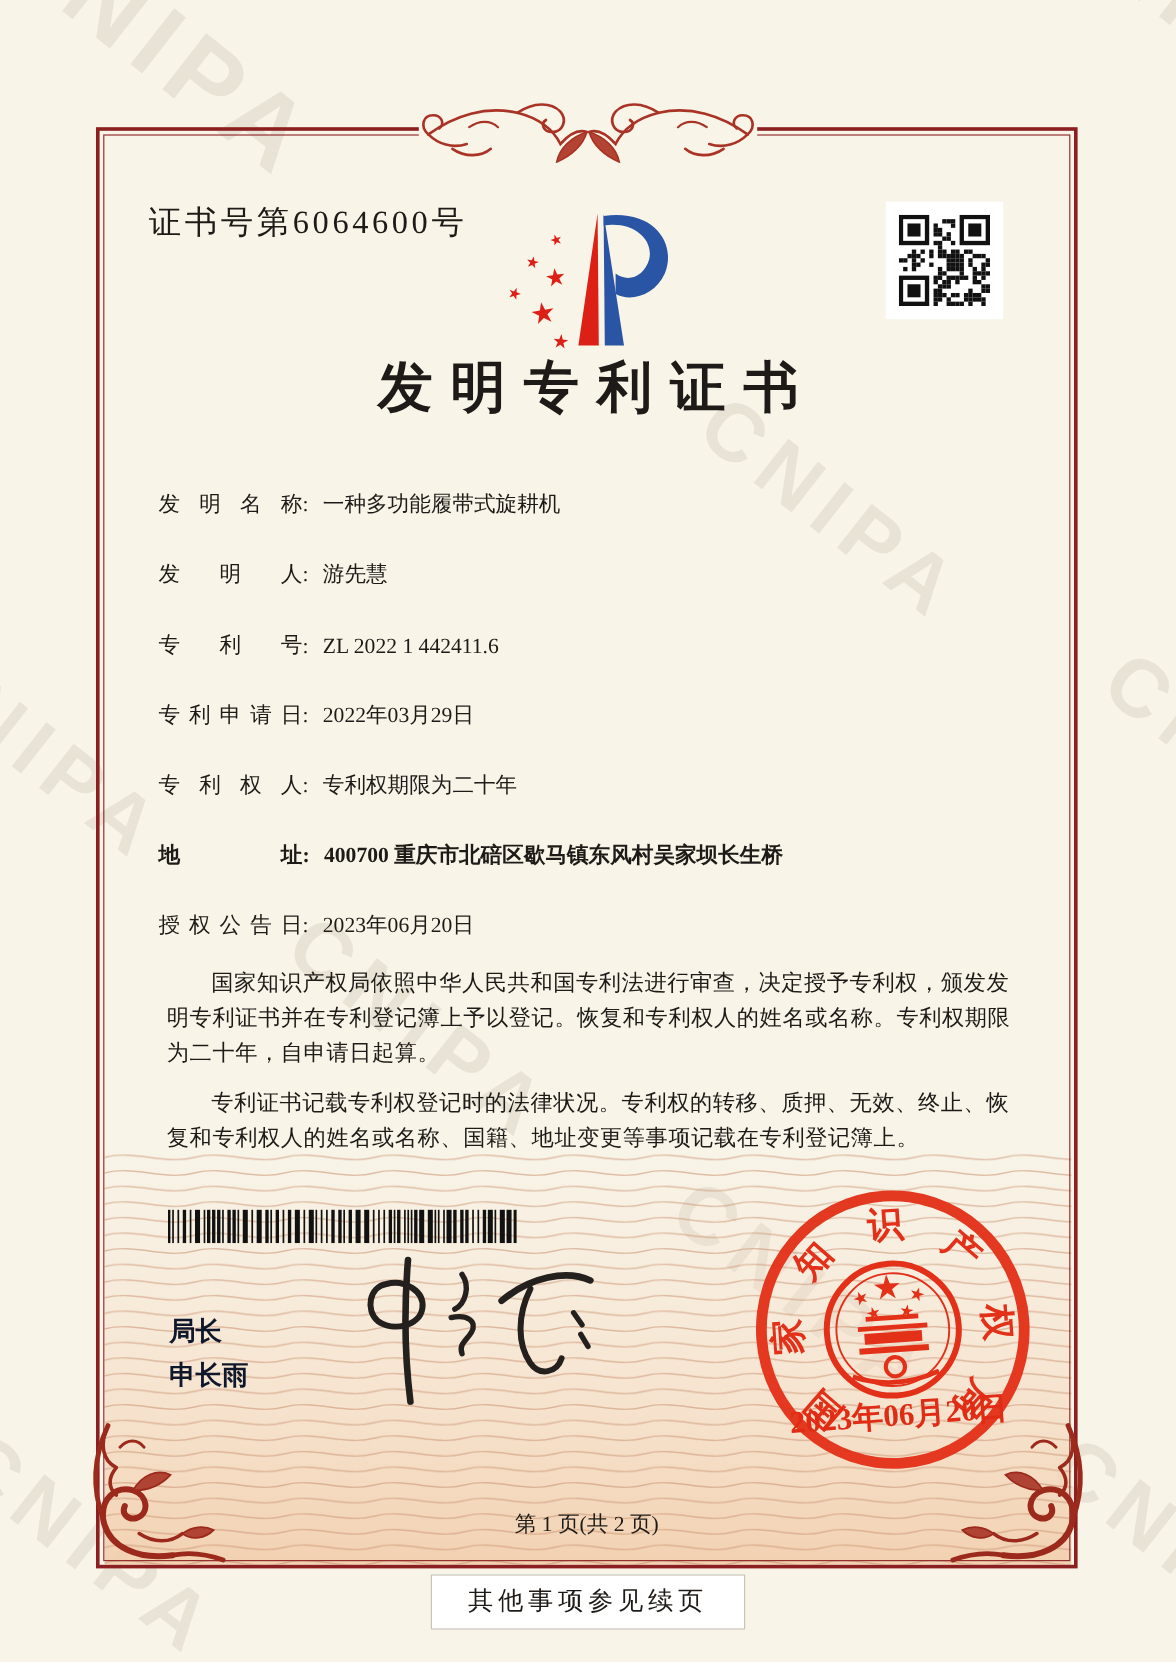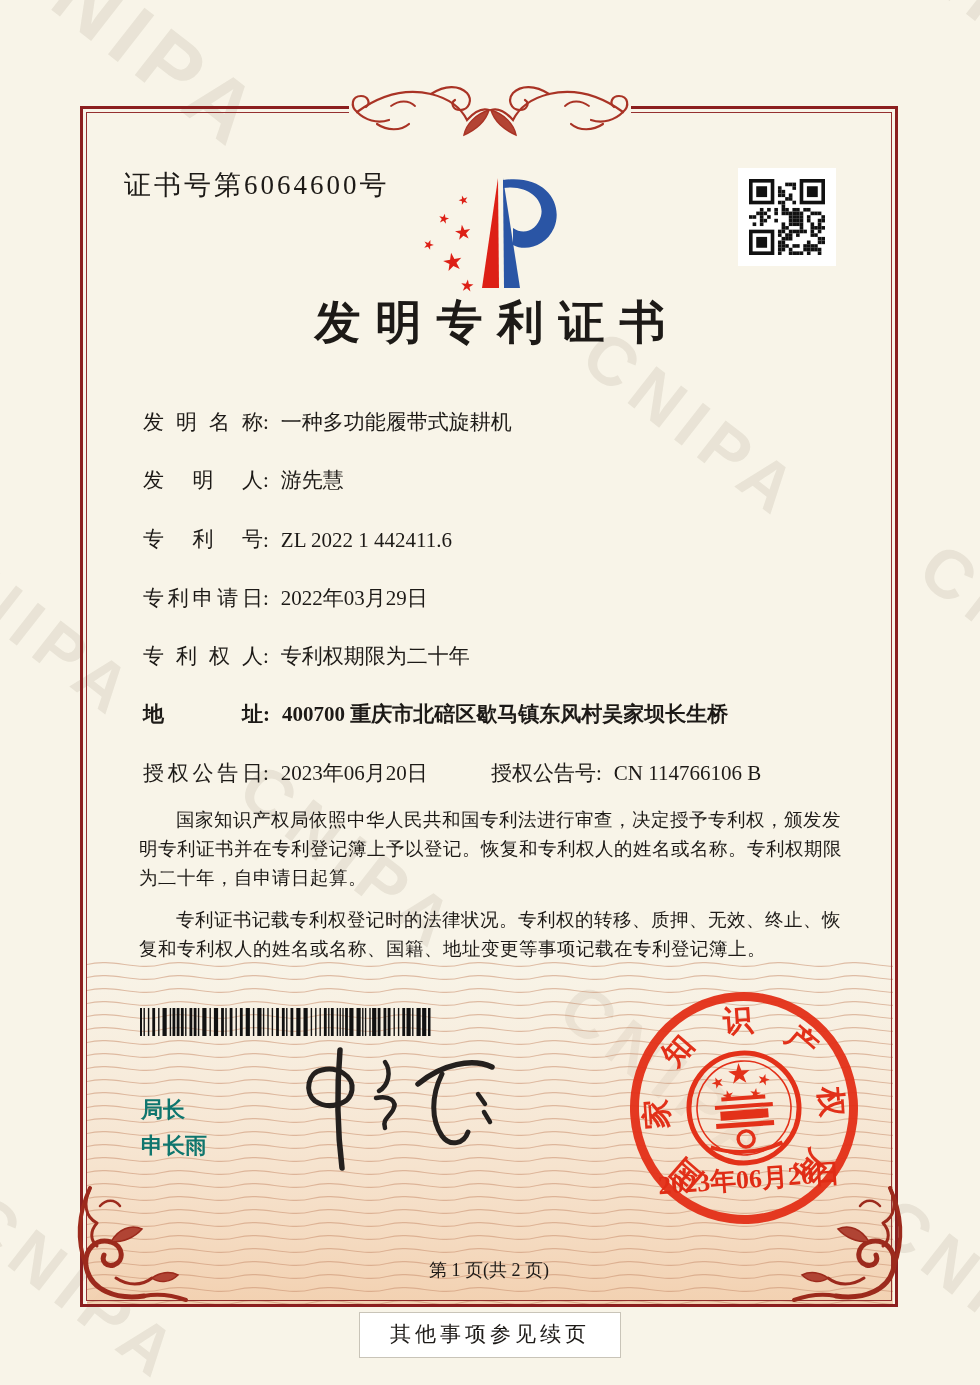--- a/index.html
+++ b/index.html
@@ -37,36 +37,36 @@
   
   .cert-no{position:absolute;left:124px;top:167px;font-size:27px;letter-spacing:3px;}
   .logo{position:absolute;left:408px;top:164px;width:170px;height:140px;}
   .logo-star{position:absolute;color:#dd2016;line-height:1;}
   .qr-box{position:absolute;left:738px;top:168px;width:98px;height:98px;background:#fff;}
   .qr-box svg{position:absolute;left:11px;top:11px;}
   .title{position:absolute;left:0;width:980px;top:292px;text-align:center;
          font-size:46px;font-weight:700;letter-spacing:15px;text-indent:15px;}
 
   
-  .field-row{position:absolute;left:143px;font-size:21px;white-space:nowrap;z-index:2;}
+  .field-row{position:absolute;left:132px;font-size:18px;white-space:nowrap;z-index:2;}
   .f-label{display:inline-block;width:120px;text-align:justify;text-align-last:justify;
            vertical-align:bottom;}
   .f-colon{margin-right:12px;}
   .grant-no-group{position:absolute;left:348px;top:0;white-space:nowrap;}
 
   
   .legal{position:absolute;left:139px;top:806px;width:708px;font-size:18.5px;
          line-height:29px;z-index:2;}
   .legal p{margin:0 0 13px 0;text-indent:2em;letter-spacing:0.5px;}
 
   
   .barcode{position:absolute;left:140px;top:1008px;z-index:2;}
   .signer{position:absolute;left:141px;top:1092px;z-index:2;
           font-family:"Liberation Sans","DejaVu Sans",sans-serif;
-          font-size:22px;font-weight:600;line-height:36px;color:#0f766e;}
+          font-size:22px;font-weight:600;line-height:36px;color:#0f172a;}
   .signature{position:absolute;left:292px;top:1044px;z-index:2;}
 
   
   .seal{position:absolute;left:628px;top:990px;width:232px;height:236px;
         transform:rotate(-4deg);z-index:4;}
   .seal-ring{position:absolute;inset:2px;border:9px solid #e33119;border-radius:50%;
              opacity:0.96;}
   .seal-char{position:absolute;font-weight:700;font-size:30px;color:#e23019;}
   .seal-date{position:absolute;left:0;right:0;top:172px;text-align:center;
              font-weight:700;font-size:26px;color:#e02c15;letter-spacing:0px;}
@@ -320,23 +320,20 @@
   <span class="f-label">专利申请日</span><span class="f-colon">:</span><span class="f-value">2022年03月29日</span>
 </div>
 <div class="field-row" style="top:642px;">
   <span class="f-label">专利权人</span><span class="f-colon">:</span><span class="f-value">专利权期限为二十年</span>
 </div>
 <div class="field-row" style="top:700px;font-weight:bold;">
   <span class="f-label">地址</span><span class="f-colon">:</span><span class="f-value">400700 重庆市北碚区歇马镇东风村吴家坝长生桥</span>
 </div>
 <div class="field-row" style="top:759px;width:708px;">
   <span class="f-label">授权公告日</span><span class="f-colon">:</span><span class="f-value">2023年06月20日</span>
-  <span class="grant-no-group">
-    <span>授权公告号</span><span class="f-colon">:</span><span>CN 114766106 B</span>
-  </span>
 </div>
 
 <div class="legal">
   <p>国家知识产权局依照中华人民共和国专利法进行审查，决定授予专利权，颁发发明专利证书并在专利登记簿上予以登记。恢复和专利权人的姓名或名称。专利权期限为二十年，自申请日起算。</p>
   <p>专利证书记载专利权登记时的法律状况。专利权的转移、质押、无效、终止、恢复和专利权人的姓名或名称、国籍、地址变更等事项记载在专利登记簿上。</p>
 </div>
 
 <svg class="barcode" id="barcode" width="292" height="28" viewBox="0 0 292 28">
     <rect x="0" y="0" width="2" height="28" fill="#111"></rect>
     <rect x="3.5" y="0" width="1.4" height="28" fill="#111"></rect>

